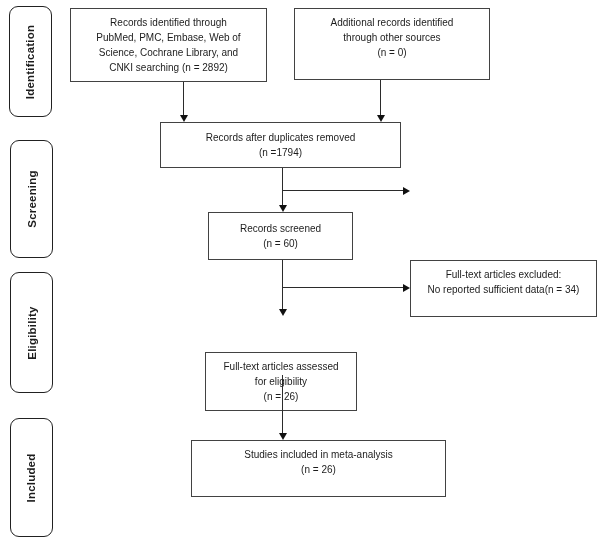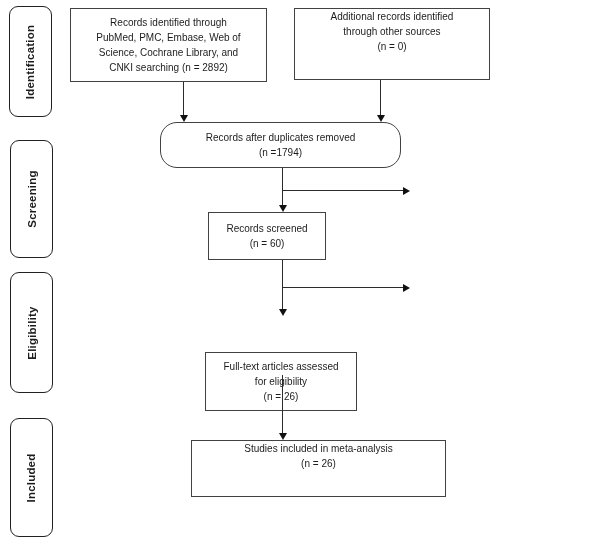--- a/index.html
+++ b/index.html
@@ -40,21 +40,21 @@
     border: 1.5px solid #424242;
     background: #ffffff;
     box-sizing: border-box;
     display: flex;
     align-items: center;
     justify-content: center;
     text-align: center;
   }
   .box.align-top {
     align-items: flex-start;
-    padding-top: 0;
+    padding-top: 6px;
   }
   .box .box-text {
     font-size: 10px;
     line-height: 15px;
     color: #1c1c1c;
     white-space: pre-line;
   }
   
   .varrow {
     position: absolute;
@@ -113,31 +113,35 @@
 Science, Cochrane Library, and
 CNKI searching (n = 2892)</span>
   </div>
 
   <div class="box align-top" style="left:294px; top:8px; width:196px; height:72px;">
     <span class="box-text">Additional records identified
 through other sources
 (n = 0)</span>
   </div>
 
-  <div class="box" style="left:160px; top:122px; width:241px; height:46px;border-radius:17px;">
+  <div class="box" style="left:160px; top:122px; width:241px; height:46px;">
     <span class="box-text">Records after duplicates removed
 (n =1794)</span>
   </div>
 
 
-  <div class="box" style="left:208px; top:212px; width:118px; height:48px;">
+  <div class="box" style="left:208px; top:212px; width:145px; height:48px;">
     <span class="box-text">Records screened
 (n = 60)</span>
   </div>
 
+  <div class="box align-top" style="left:410px; top:260px; width:187px; height:57px;">
+    <span class="box-text">Full-text articles excluded:
+No reported sufficient data(n = 34)</span>
+  </div>
 
   <div class="box" style="left:205px; top:316px; width:152px; height:59px;margin-top:36px;">
     <span class="box-text">Full-text articles assessed
 for eligibility
 (n = 26)</span>
   </div>
 
   <div class="box align-top" style="left:155px; top:440px; width:255px; height:57px;margin-left:36px;">
     <span class="box-text">Studies included in meta-analysis
 (n = 26)</span>

